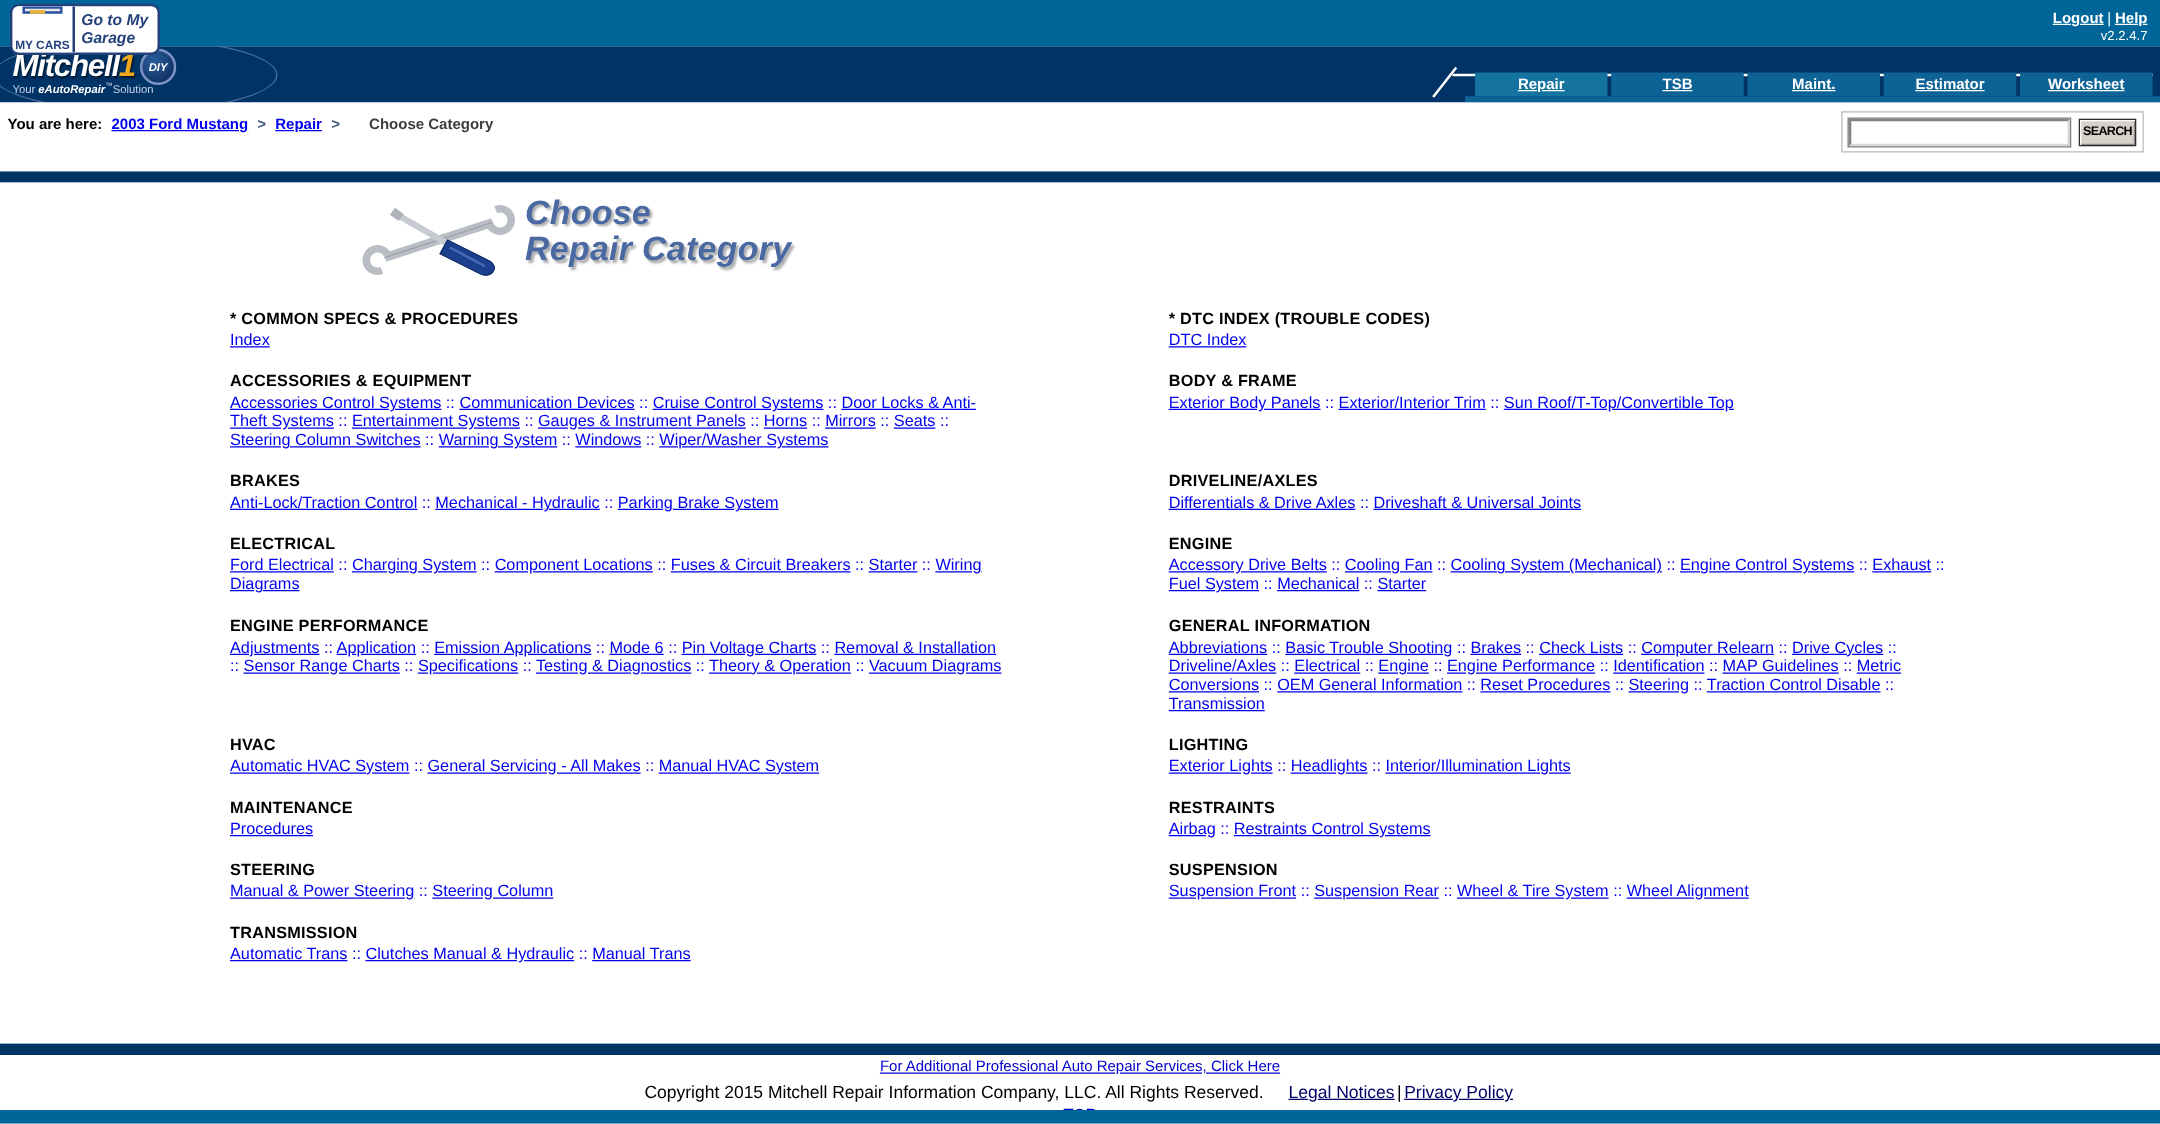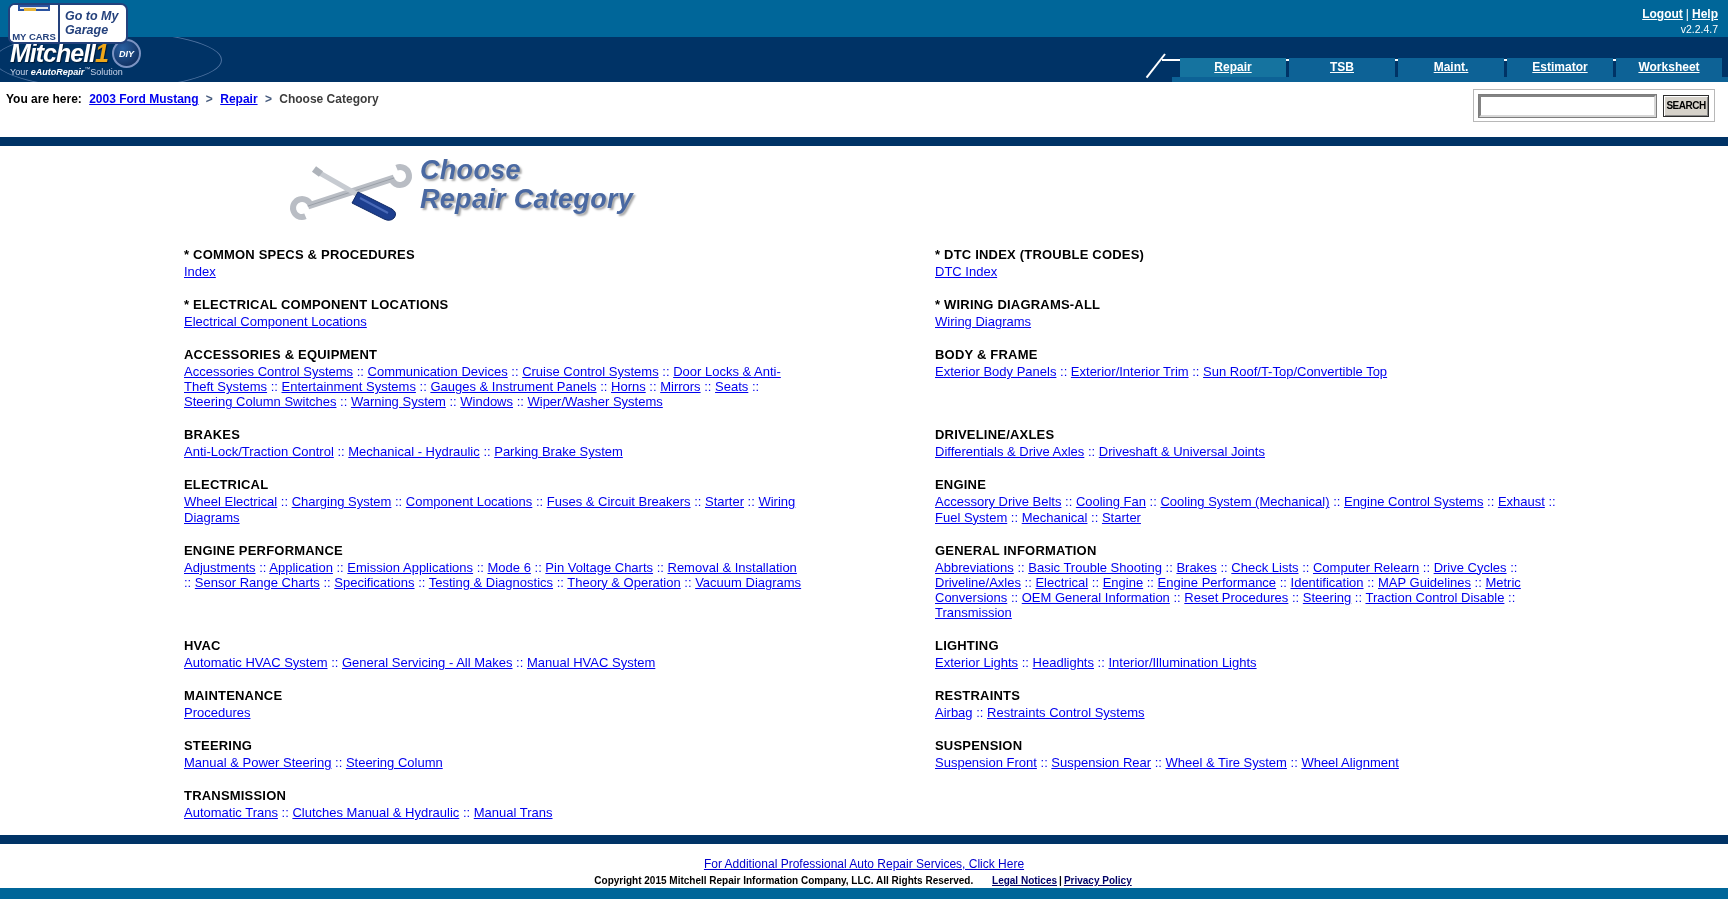--- a/index.html
+++ b/index.html
@@ -38,21 +38,21 @@
   .understrip{position:absolute;right:0;bottom:0;width:556px;height:5px;background:#0d6296}
   .tabstrip{position:absolute;right:6px;bottom:5px;display:flex;gap:3px}
   .tab{display:block;width:106px;text-align:center;background:#0d6296;color:#fff;font-size:12px;font-weight:bold;text-decoration:underline;padding:2px 0 3px}
   .tab.active{background:#15739f}
 
   
   .crumbrow{position:relative;height:55px;background:#fff}
   .crumbs{padding:10px 0 0 6px;font-size:12px;font-weight:bold;color:#000}
   .crumbs a{color:#00e;margin:0 4px}
   .crumb-sep{color:#455a7d;font-weight:bold}
-  .crumb-current{color:#3d3d3d;margin-left:4px}
+  .crumb-current{color:#3d3d3d;margin-left:20px}
   .search-panel{position:absolute;right:13px;top:7px;width:242px;height:33px;background:#fff;border:1px solid #b8b8b8;box-sizing:border-box;display:flex;align-items:center;padding:0 5px}
   .search-input{flex:1;height:18px;border:2px inset #d7d7d7;outline:1px solid #7d7d7d;font-size:12px;padding:0 3px}
   .search-btn{margin-left:7px;width:46px;height:22px;background:#d6d2ca;border:1px solid #2e2e2e;box-shadow:inset 1px 1px 0 #fff,inset -1px -1px 0 #8a8a8a;font-family:"Liberation Sans",sans-serif;font-size:10px;font-weight:bold;letter-spacing:-.5px;color:#000;padding:0}
 
   
   .divider-band{height:9px;background:#036}
   .content-wrap{background:#069;padding:0 0}
   .panel{background:#fff;height:689px;overflow:hidden}
   .heading{display:flex;align-items:flex-start;margin:10px 0 0 288px}
   .heading-icon{width:126px;height:66px;flex:0 0 auto}
@@ -62,23 +62,23 @@
   .cat-table td{vertical-align:top}
   td.cat-cell{width:622px;padding-bottom:17px}
   td.col-gap{width:125px}
   .cat-title{font-size:13px;font-weight:bold;color:#000;letter-spacing:.2px;margin-bottom:2px}
   .cat-links{font-size:13px;font-weight:normal;line-height:1.16}
   .cat-links a{color:#00e;text-decoration:underline}
   .cat-links .sep{color:#00e;text-decoration:none}
 
   
   .footer-navy{height:9px;background:#036}
-  .footer{height:44px;background:#fff;text-align:center;overflow:hidden;padding-top:10px;box-sizing:border-box}
+  .footer{height:44px;background:#fff;text-align:center;overflow:hidden;padding-top:0;box-sizing:border-box}
   .f-services a{font-size:12px;color:#00c;text-decoration:underline}
-  .f-copy{font-size:10px;font-weight:bold;color:#000;margin-top:3px}
+  .f-copy{font-size:14px;font-weight:normal;color:#000;margin-top:3px}
   .f-copy .legal-links{margin-left:14px}
   .f-copy a{color:#006;text-decoration:underline;margin:0 2px}
   .f-top{margin-top:2px}
   .f-top a{font-size:13px;font-weight:bold;color:#00c;text-decoration:underline}
   .bottomband{height:11px;background:#069}
 </style>
 </head>
 <body>
 
 <div class="topband">
@@ -169,31 +169,20 @@
               <div class="cat-links"><a>Index</a></div>
             </td>
             <td class="col-gap"></td>
             <td class="cat-cell right">
               <div class="cat-title">* DTC INDEX (TROUBLE CODES)</div>
               <div class="cat-links"><a>DTC Index</a></div>
             </td>
           </tr>
           <tr>
             <td class="cat-cell left">
-              <div class="cat-title">* ELECTRICAL COMPONENT LOCATIONS</div>
-              <div class="cat-links"><a>Electrical Component Locations</a></div>
-            </td>
-            <td class="col-gap"></td>
-            <td class="cat-cell right">
-              <div class="cat-title">* WIRING DIAGRAMS-ALL</div>
-              <div class="cat-links"><a>Wiring Diagrams</a></div>
-            </td>
-          </tr>
-          <tr>
-            <td class="cat-cell left">
               <div class="cat-title">ACCESSORIES &amp; EQUIPMENT</div>
               <div class="cat-links"><a>Accessories Control Systems</a><span class="sep"> :: </span><a>Communication Devices</a><span class="sep"> :: </span><a>Cruise Control Systems</a><span class="sep"> :: </span><a>Door Locks &amp; Anti-Theft Systems</a><span class="sep"> :: </span><a>Entertainment Systems</a><span class="sep"> :: </span><a>Gauges &amp; Instrument Panels</a><span class="sep"> :: </span><a>Horns</a><span class="sep"> :: </span><a>Mirrors</a><span class="sep"> :: </span><a>Seats</a><span class="sep"> :: </span><a>Steering Column Switches</a><span class="sep"> :: </span><a>Warning System</a><span class="sep"> :: </span><a>Windows</a><span class="sep"> :: </span><a>Wiper/Washer Systems</a></div>
             </td>
             <td class="col-gap"></td>
             <td class="cat-cell right">
               <div class="cat-title">BODY &amp; FRAME</div>
               <div class="cat-links"><a>Exterior Body Panels</a><span class="sep"> :: </span><a>Exterior/Interior Trim</a><span class="sep"> :: </span><a>Sun Roof/T-Top/Convertible Top</a></div>
             </td>
           </tr>
           <tr>
@@ -203,21 +192,21 @@
             </td>
             <td class="col-gap"></td>
             <td class="cat-cell right">
               <div class="cat-title">DRIVELINE/AXLES</div>
               <div class="cat-links"><a>Differentials &amp; Drive Axles</a><span class="sep"> :: </span><a>Driveshaft &amp; Universal Joints</a></div>
             </td>
           </tr>
           <tr>
             <td class="cat-cell left">
               <div class="cat-title">ELECTRICAL</div>
-              <div class="cat-links"><a>Wheel Electrical</a><span class="sep"> :: </span><a>Charging System</a><span class="sep"> :: </span><a>Component Locations</a><span class="sep"> :: </span><a>Fuses &amp; Circuit Breakers</a><span class="sep"> :: </span><a>Starter</a><span class="sep"> :: </span><a>Wiring Diagrams</a></div>
+              <div class="cat-links"><a>Ford Electrical</a><span class="sep"> :: </span><a>Charging System</a><span class="sep"> :: </span><a>Component Locations</a><span class="sep"> :: </span><a>Fuses &amp; Circuit Breakers</a><span class="sep"> :: </span><a>Starter</a><span class="sep"> :: </span><a>Wiring Diagrams</a></div>
             </td>
             <td class="col-gap"></td>
             <td class="cat-cell right">
               <div class="cat-title">ENGINE</div>
               <div class="cat-links"><a>Accessory Drive Belts</a><span class="sep"> :: </span><a>Cooling Fan</a><span class="sep"> :: </span><a>Cooling System (Mechanical)</a><span class="sep"> :: </span><a>Engine Control Systems</a><span class="sep"> :: </span><a>Exhaust</a><span class="sep"> :: </span><a>Fuel System</a><span class="sep"> :: </span><a>Mechanical</a><span class="sep"> :: </span><a>Starter</a></div>
             </td>
           </tr>
           <tr>
             <td class="cat-cell left">
               <div class="cat-title">ENGINE PERFORMANCE</div>

